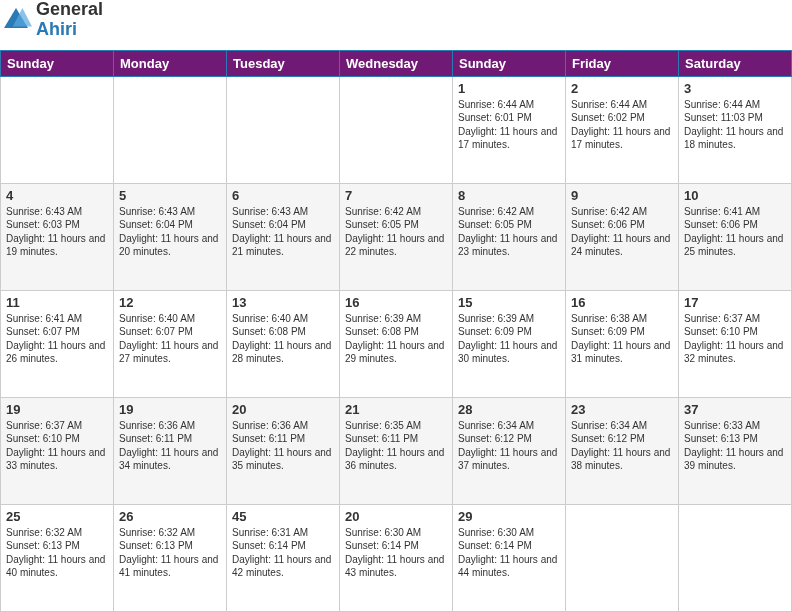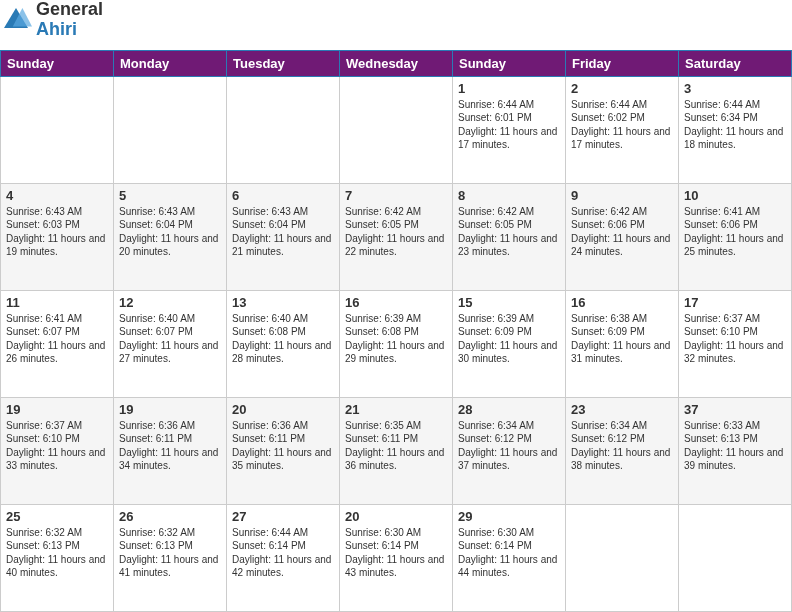--- a/index.html
+++ b/index.html
@@ -148,21 +148,21 @@
           </td>
           <td>
             <span class="day-number">2</span>
             <div class="day-info">Sunrise: 6:44 AM
 Sunset: 6:02 PM
 Daylight: 11 hours and 17 minutes.</div>
           </td>
           <td>
             <span class="day-number">3</span>
             <div class="day-info">Sunrise: 6:44 AM
-Sunset: 6:34 PM
+Sunset: 11:03 PM
 Daylight: 11 hours and 18 minutes.</div>
           </td>
         </tr>
         <tr>
           <td>
             <span class="day-number">4</span>
             <div class="day-info">Sunrise: 6:43 AM
 Sunset: 6:03 PM
 Daylight: 11 hours and 19 minutes.</div>
           </td>
@@ -298,22 +298,22 @@
 Sunset: 6:13 PM
 Daylight: 11 hours and 40 minutes.</div>
           </td>
           <td>
             <span class="day-number">26</span>
             <div class="day-info">Sunrise: 6:32 AM
 Sunset: 6:13 PM
 Daylight: 11 hours and 41 minutes.</div>
           </td>
           <td>
-            <span class="day-number">27</span>
-            <div class="day-info">Sunrise: 6:44 AM
+            <span class="day-number">45</span>
+            <div class="day-info">Sunrise: 6:31 AM
 Sunset: 6:14 PM
 Daylight: 11 hours and 42 minutes.</div>
           </td>
           <td>
             <span class="day-number">20</span>
             <div class="day-info">Sunrise: 6:30 AM
 Sunset: 6:14 PM
 Daylight: 11 hours and 43 minutes.</div>
           </td>
           <td>

